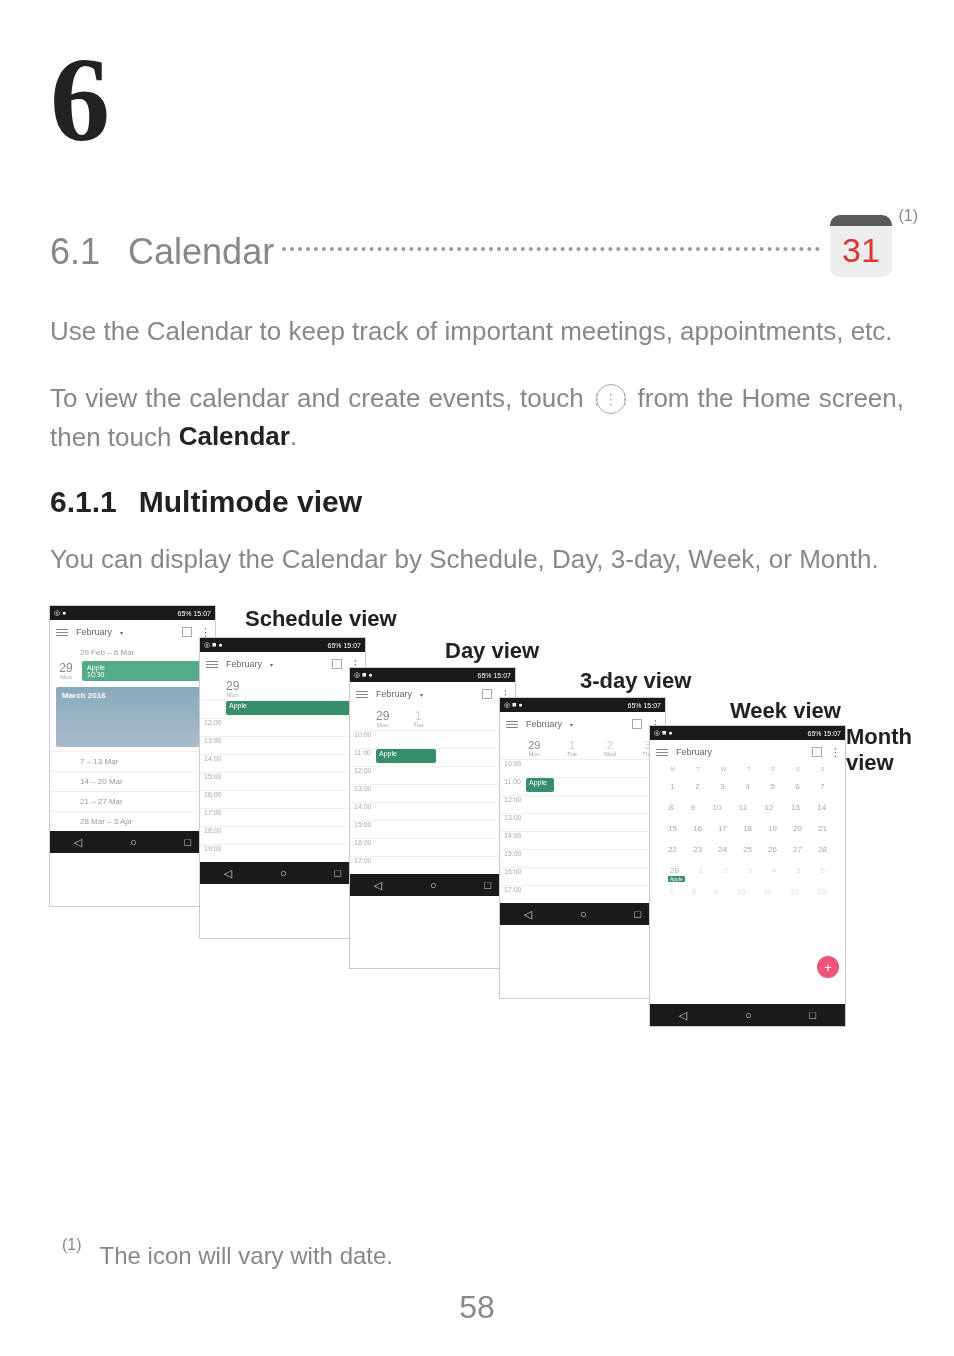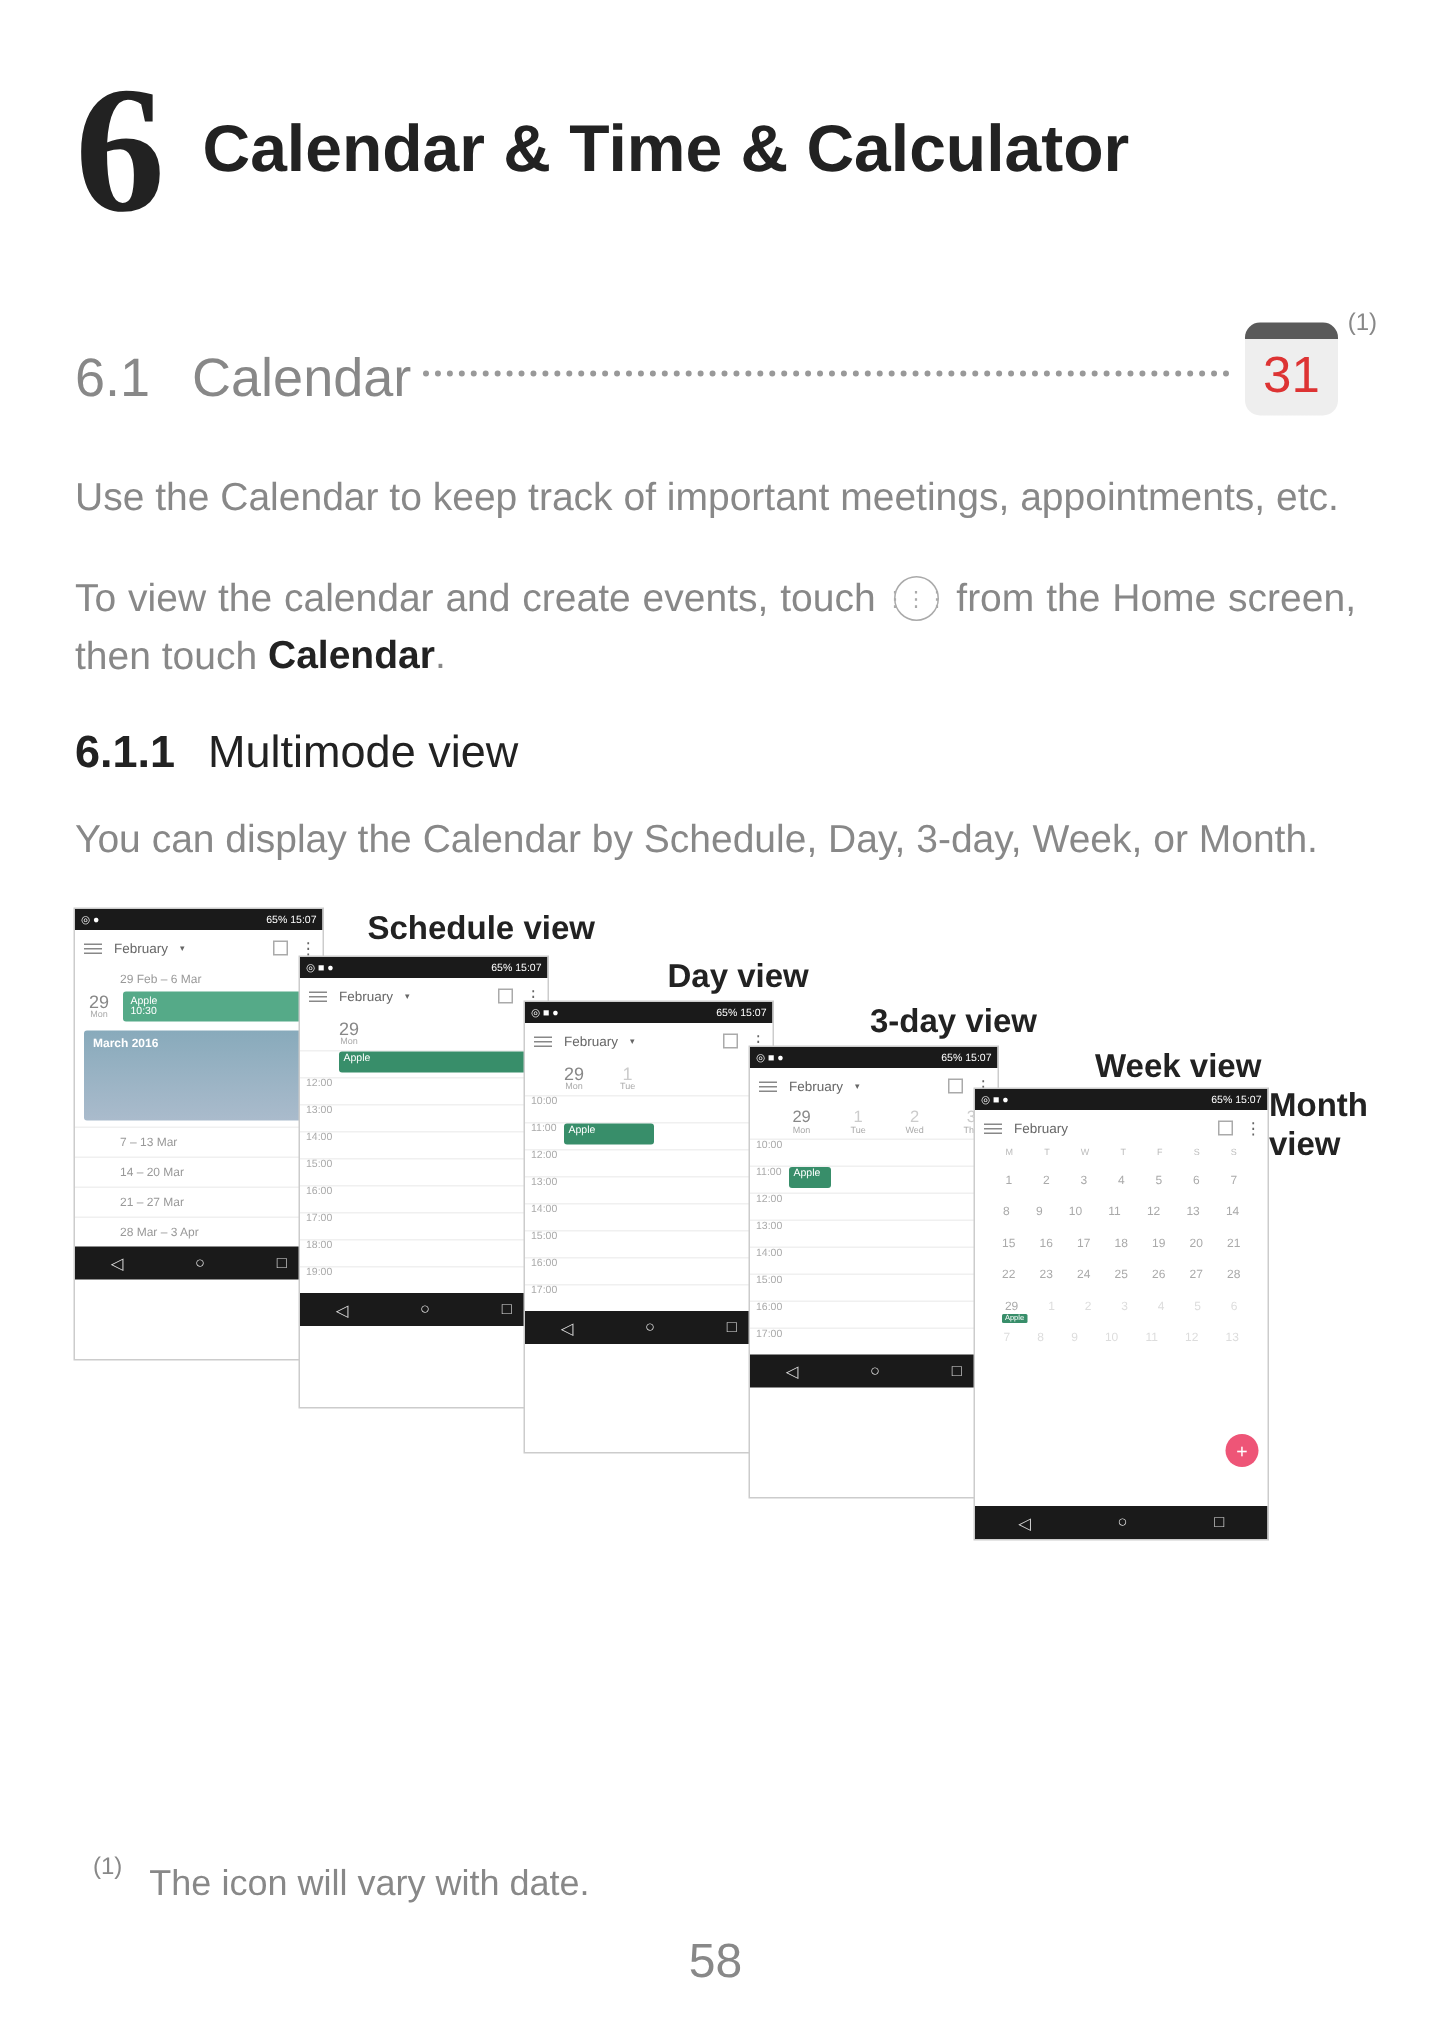--- a/index.html
+++ b/index.html
@@ -78,21 +78,21 @@
     border-radius: 50%;
     align-items: center; justify-content: center;
     font-size: 14px; color: #aaa;
     vertical-align: middle;
     margin: 0 4px;
     line-height: 1;
   }
   .bold-black { font-weight: 700; color: #222; }
   .subsection-row { display: flex; margin-bottom: 22px; }
   .subsection-num { font-size: 30px; font-weight: 700; color: #222; margin-right: 22px; }
-  .subsection-title { font-size: 30px; font-weight: 400; color: #222; }
+  .subsection-title { font-size: 30px; font-weight: 700; color: #222; }
 
   .shots-area {
     position: relative;
     width: 860px;
     height: 430px;
     margin-bottom: 70px;
     text-decoration: underline;
   }
   .shot {
     position: absolute;
@@ -187,21 +187,20 @@
     text-align:center;
     font-size: 32px;
     color:#888;
   }
 </style>
 </head>
 <body>
 
 <div class="chapter-row">
   <div class="chapter-num">6</div>
-  <div class="chapter-title">Calendar &amp; Time &amp; Calculator</div>
 </div>
 
 <div class="section-row">
   <div class="section-num">6.1</div>
   <div class="section-title">Calendar</div>
   <div class="dots"></div>
   <div class="cal-icon-wrap">
     <div class="cal-icon">31</div>
     <div class="cal-icon-sup">(1)</div>
   </div>

